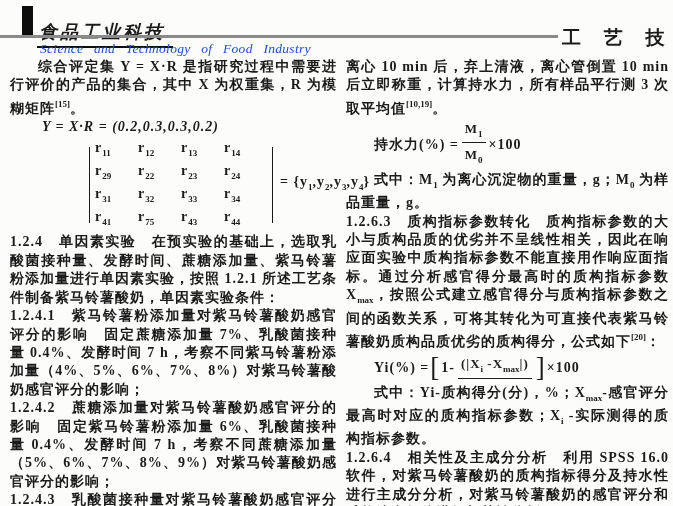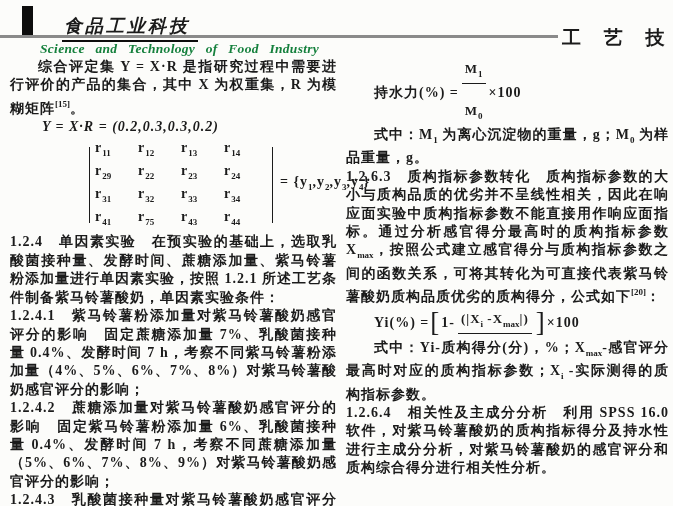--- a/index.html
+++ b/index.html
@@ -6,29 +6,29 @@
   html,body{margin:0;padding:0;background:#ffffff;}
   .page{
     position:relative;width:673px;height:506px;overflow:hidden;
     background:#fcfcfa;
     font-family:"Liberation Serif","DejaVu Serif",serif;
     color:#1b1b1b;
   }
   
   .logo-bar{position:absolute;left:22px;top:6px;width:11px;height:30px;background:#0d0d0d;}
   .logo-text{
-    position:absolute;left:37px;top:14px;
+    position:absolute;left:37px;top:20px;
     font-size:18px;font-weight:bold;font-style:italic;letter-spacing:3px;
-    border-bottom:2px solid #0d0d0d;padding:0 8px 2px 2px;white-space:nowrap;margin-left:25px;
+    border-bottom:2px solid #0d0d0d;padding:0 8px 2px 2px;white-space:nowrap;
   }
   .header-rule{position:absolute;left:0;top:35px;width:558px;height:3px;background:#8a8a8a;}
   .journal-en{
     position:absolute;left:40px;top:41px;
-    font-size:13.5px;font-style:italic;font-weight:bold;
-    word-spacing:7px;letter-spacing:.3px;color:#15803d;white-space:nowrap;
+    font-size:13.5px;font-style:italic;font-weight:normal;
+    word-spacing:7px;letter-spacing:.3px;color:#1d4ed8;white-space:nowrap;
   }
   .column-tag{
     position:absolute;left:562px;top:25px;
     font-size:19px;font-weight:bold;letter-spacing:9px;white-space:nowrap;
   }
   
   .col{
     position:absolute;top:58px;
     font-size:14px;line-height:18.4px;letter-spacing:1px;
     text-align:justify;font-weight:bold;
@@ -43,21 +43,21 @@
   
   .matrix{display:flex;align-items:center;margin:3px 0 3px 44px;text-align:left;line-height:18px;padding-left:35px;}
   .mx-bar{width:0;height:76px;border-left:1.6px solid #1b1b1b;}
   .mx-grid{display:grid;grid-template-columns:repeat(4,43px);padding:0 5px;}
   .mx-cell{display:inline-block;}
   .mx-eq{margin-left:7px;white-space:nowrap;}
   
   .frac-f{display:flex;align-items:center;margin:3px 0 3px 28px;text-align:left;line-height:15px;}
   .frac{display:inline-block;text-align:center;margin:0 3px;font-size:13px;}
   .frac .num{display:block;border-bottom:1.4px solid #1b1b1b;padding:0 3px 1px;}
-  .frac .den{display:block;padding-top:19px;}
+  .frac .den{display:block;padding-top:4px;}
   .brk{font-size:27px;font-weight:normal;padding:0 1px;line-height:1;}
   .f-run{white-space:nowrap;}
 </style>
 </head>
 <body>
 
 <div class="page">
   <div class="logo-bar"></div>
   <div class="logo-text">食品工业科技</div>
   <div class="header-rule"></div>
@@ -89,20 +89,21 @@
         </span>
         <span class="mx-bar"></span>
         <span class="mx-eq"><span>= {y</span><sub>1</sub><span>,y</span><sub>2</sub><span>,y</span><sub>3</sub><span>,y</span><sub>4</sub><span>}</span></span>
       </div>
       <div class="blk para"><span>1.2.4　单因素实验　在预实验的基础上，选取乳酸菌接种量、发酵时间、蔗糖添加量、紫马铃薯粉添加量进行单因素实验，按照 1.2.1 所述工艺条件制备紫马铃薯酸奶，单因素实验条件：</span></div>
       <div class="blk para"><span>1.2.4.1　紫马铃薯粉添加量对紫马铃薯酸奶感官评分的影响　固定蔗糖添加量 7%、乳酸菌接种量 0.4%、发酵时间 7 h，考察不同紫马铃薯粉添加量（4%、5%、6%、7%、8%）对紫马铃薯酸奶感官评分的影响；</span></div>
       <div class="blk para"><span>1.2.4.2　蔗糖添加量对紫马铃薯酸奶感官评分的影响　固定紫马铃薯粉添加量 6%、乳酸菌接种量 0.4%、发酵时间 7 h，考察不同蔗糖添加量（5%、6%、7%、8%、9%）对紫马铃薯酸奶感官评分的影响；</span></div>
       <div class="blk para"><span>1.2.4.3　乳酸菌接种量对紫马铃薯酸奶感官评分的影响　固定紫马铃薯粉添加量 6%、蔗糖添加量 7%、发酵时间 7 h，考察不同乳酸菌接种量（0.1%、0.2%、</span></div>
     </div>
   <div class="col" id="col-right">
+      <div class="blk para"><span>离心 10 min 后，弃上清液，离心管倒置 10 min 后立即称重，计算持水力，所有样品平行测 3 次取平均值</span><sup>[10,19]</sup><span>。</span></div>
       <div class="blk frac-f">
         <span class="f-run"><span>持水力(%) = </span></span>
         <span class="frac">
           <span class="num"><span>M</span><sub>1</sub></span>
           <span class="den"><span>M</span><sub>0</sub></span>
         </span>
         <span class="f-run"><span> ×100</span></span>
       </div>
       <div class="blk para indent"><span>式中：M</span><sub>1</sub><span> 为离心沉淀物的重量，g；M</span><sub>0</sub><span> 为样品重量，g。</span></div>
       <div class="blk para"><span>1.2.6.3　质构指标参数转化　质构指标参数的大小与质构品质的优劣并不呈线性相关，因此在响应面实验中质构指标参数不能直接用作响应面指标。通过分析感官得分最高时的质构指标参数 X</span><sub>max</sub><span>，按照公式建立感官得分与质构指标参数之间的函数关系，可将其转化为可直接代表紫马铃薯酸奶质构品质优劣的质构得分，公式如下</span><sup>[20]</sup><span>：</span></div>

